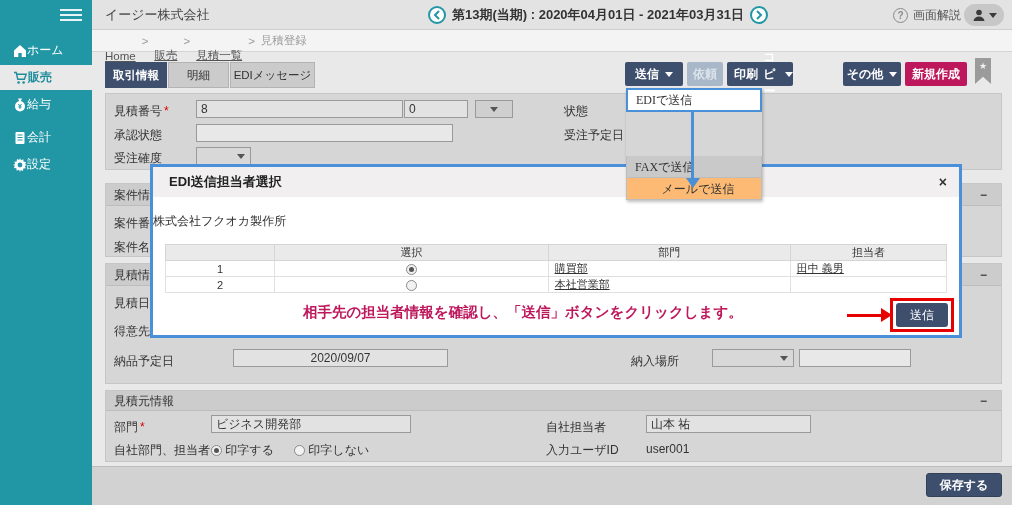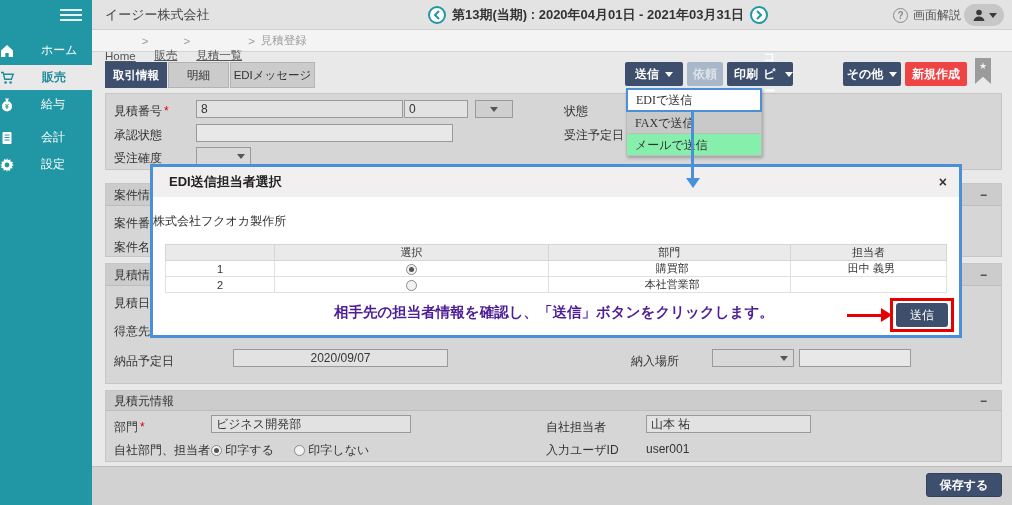--- a/index.html
+++ b/index.html
@@ -23,33 +23,33 @@
   .avatar-pill { position:absolute; left:964px; top:4px; width:40px; height:22px; background:#c7c7c7; border-radius:11px; display:flex; align-items:center; justify-content:center; gap:3px; cursor:pointer; }
 
   
   .breadcrumb { position:absolute; left:92px; top:30px; width:920px; height:22px; background:#f4f4f4; border-bottom:1px solid #d4d4d4; display:flex; align-items:center; padding-left:13px; gap:6px; font-size:11.5px; z-index:4; }
   .bc-link { color:#555; text-decoration:underline; cursor:pointer;margin-top:30px; }
   .bc-sep { color:#999; }
   .bc-current { color:#9d9d9d; }
 
   
   .sidebar { position:absolute; left:0; top:30px; width:92px; height:475px; background:#2196a5; padding-top:8px; z-index:4; }
-  .side-item { height:25px; display:flex; align-items:center; gap:27px; padding-left:0; color:#fff; font-size:12px; cursor:pointer; margin-bottom:2px; }
+  .side-item { height:25px; display:flex; align-items:center; gap:0; padding-left:13px; color:#fff; font-size:12px; cursor:pointer; margin-bottom:2px; }
   .side-item svg { flex:0 0 auto; }
   .side-item.selected { background:#e9e9e9; color:#1d8c9b; font-weight:bold; }
   .side-item.gap-top { margin-top:8px; }
 
   
   .tab { position:absolute; top:62px; height:26px; display:flex; align-items:center; justify-content:center; font-size:11.5px; cursor:pointer; background:#cbcbcb; border:1px solid #b3b3b3; color:#333; z-index:3; }
   .tab.active { background:#3e4f6d; border-color:#3e4f6d; color:#fff; font-weight:bold; }
 
   
   .tbtn { position:absolute; top:62px; height:24px; border:none; border-radius:2px; background:#3e4f6d; color:#fff; font-size:12px; font-weight:bold; display:flex; align-items:center; justify-content:center; gap:6px; cursor:pointer; font-family:inherit; z-index:3; }
   .tbtn.disabled { background:#a9b8c8; color:#dde4ec; cursor:default; }
-  .tbtn.orange { background:#ef4444;text-align:right; }
+  .tbtn.orange { background:#be185d;text-align:right; }
   .caret { display:inline-block; width:0; height:0; border-left:4px solid transparent; border-right:4px solid transparent; border-top:5px solid currentColor; }
   .bookmark { position:absolute; left:975px; top:58px; width:16px; height:26px; background:#9b9b9b; clip-path:polygon(0 0,100% 0,100% 100%,50% 72%,0 100%); display:flex; justify-content:center; z-index:3; cursor:pointer; }
   .bookmark span { color:#f1f1f1; font-size:9px; line-height:16px; }
 
   
   .panel { position:absolute; left:105px; width:897px; background:#d6d6d6; border:1px solid #c6c6c6; z-index:1; }
   .panel-h { position:relative; height:22px; background:#cccccc; border-bottom:1px solid #bdbdbd; line-height:22px; padding-left:8px; font-size:12px; color:#333; }
   .collapse-btn { position:absolute; right:14px; top:0; line-height:22px; font-weight:bold; color:#444; cursor:pointer; }
   .flabel { position:absolute; font-size:12px; color:#333; white-space:nowrap; }
   .req { color:#d00; margin-left:2px; }
@@ -58,39 +58,39 @@
   .fselect { position:absolute; height:18px; border:1px solid #9a9a9a; background:#d8d8d8; display:flex; align-items:center; justify-content:flex-end; padding-right:5px; color:#555; cursor:pointer; }
   .sq-btn { position:absolute; height:18px; border:1px solid #9a9a9a; background:#cfcfcf; display:flex; align-items:center; justify-content:center; color:#555; cursor:pointer; }
   .radio { display:inline-block; width:11px; height:11px; border:1px solid #8a8a8a; border-radius:50%; background:#f2f2f2; vertical-align:-2px; cursor:pointer; }
   .radio[data-state="selected"]::after { content:""; display:block; width:5px; height:5px; margin:2px; border-radius:50%; background:#555; }
   .static-val { position:absolute; font-size:12px; color:#333; }
 
   
   .send-menu { position:absolute; left:626px; top:88px; width:136px; z-index:30; box-shadow:1px 2px 3px rgba(0,0,0,.25); }
   .menu-item { height:22px; line-height:22px; padding-left:8px; font-size:12px; color:#333; cursor:pointer;font-family:Liberation Serif, serif; }
   .menu-item.hl { height:24px; line-height:20px; background:#fff; border:2px solid #4a90d9; }
-  .menu-item.hover { background:#c9c9c9; border:1px solid #bdbdbd; border-top:none; }
-  .menu-item.plain { background:#86efac; border:1px solid #bdbdbd; border-top:none; }
+  .menu-item.hover { background:#c9c9c9; border:1px solid #bdbdbd; border-top:none;margin-top:44px; }
+  .menu-item.plain { background:#fdba74; border:1px solid #bdbdbd; border-top:none;text-align:center; }
 
   
   .anno-vline { position:absolute; left:691px; top:110px; width:3px; height:70px; background:#4a90d9; z-index:40; }
   .anno-ahead { position:absolute; left:686px; top:178px; width:0; height:0; border-left:7px solid transparent; border-right:7px solid transparent; border-top:10px solid #4a90d9; z-index:40; }
 
   
   .modal { position:absolute; left:150px; top:164px; width:812px; height:174px; background:#fff; border:3px solid #4a90d9; z-index:20; }
   .modal-h { height:30px; background:#f1efef; display:flex; align-items:center; padding:0 12px 0 16px; }
   .modal-title { font-size:13px; font-weight:bold; color:#222; flex:1; }
   .modal-close { font-size:14px; color:#333; cursor:pointer; font-weight:bold; }
   .modal-company { margin-top:16px; font-size:12px; color:#333; }
   .sel-table { width:782px; margin:14px auto 0; border-collapse:collapse; font-size:11px; color:#333; }
   .sel-table th { background:#eaeaea; border:1px solid #d5d5d5; height:16px; font-weight:normal; text-align:center; }
   .sel-table td { background:#fff; border:1px solid #e0e0e0; height:15px; }
   .sel-table .c { text-align:center; }
-  .sel-table .l { padding-left:6px; text-align:center; }
-  .modal-anno-text { position:absolute; left:150px; top:136px; font-size:14.5px; font-weight:bold; color:#4c1d95; white-space:nowrap;margin-left:31px; }
+  .sel-table .l { padding-left:6px; text-align:left;text-decoration:underline; }
+  .modal-anno-text { position:absolute; left:150px; top:136px; font-size:14.5px; font-weight:bold; color:#be185d; white-space:nowrap; }
   .red-arrow-line { position:absolute; left:694px; top:147px; width:37px; height:3px; background:#e60000; }
   .red-arrow-head { position:absolute; left:728px; top:141px; width:0; height:0; border-top:7px solid transparent; border-bottom:7px solid transparent; border-left:11px solid #e60000; }
   .red-box { position:absolute; left:737px; top:131px; width:64px; height:34px; border:3px solid #e60000; display:flex; align-items:center; justify-content:center; }
   .modal-send-btn { width:52px; height:24px; background:#3e4f6d; color:#fff; border:none; border-radius:3px; font-size:12px; font-family:inherit; cursor:pointer; }
 
   
   .footerbar { position:absolute; left:92px; top:466px; width:920px; height:39px; background:#d2d2d2; border-top:1px solid #bdbdbd; z-index:2; }
   .save-btn { position:absolute; right:10px; top:6px; width:76px; height:24px; background:#3e4f6d; color:#fff; border:1px solid #32415a; border-radius:3px; font-size:12px; font-weight:bold; font-family:inherit; cursor:pointer; }
 </style>
 </head>

